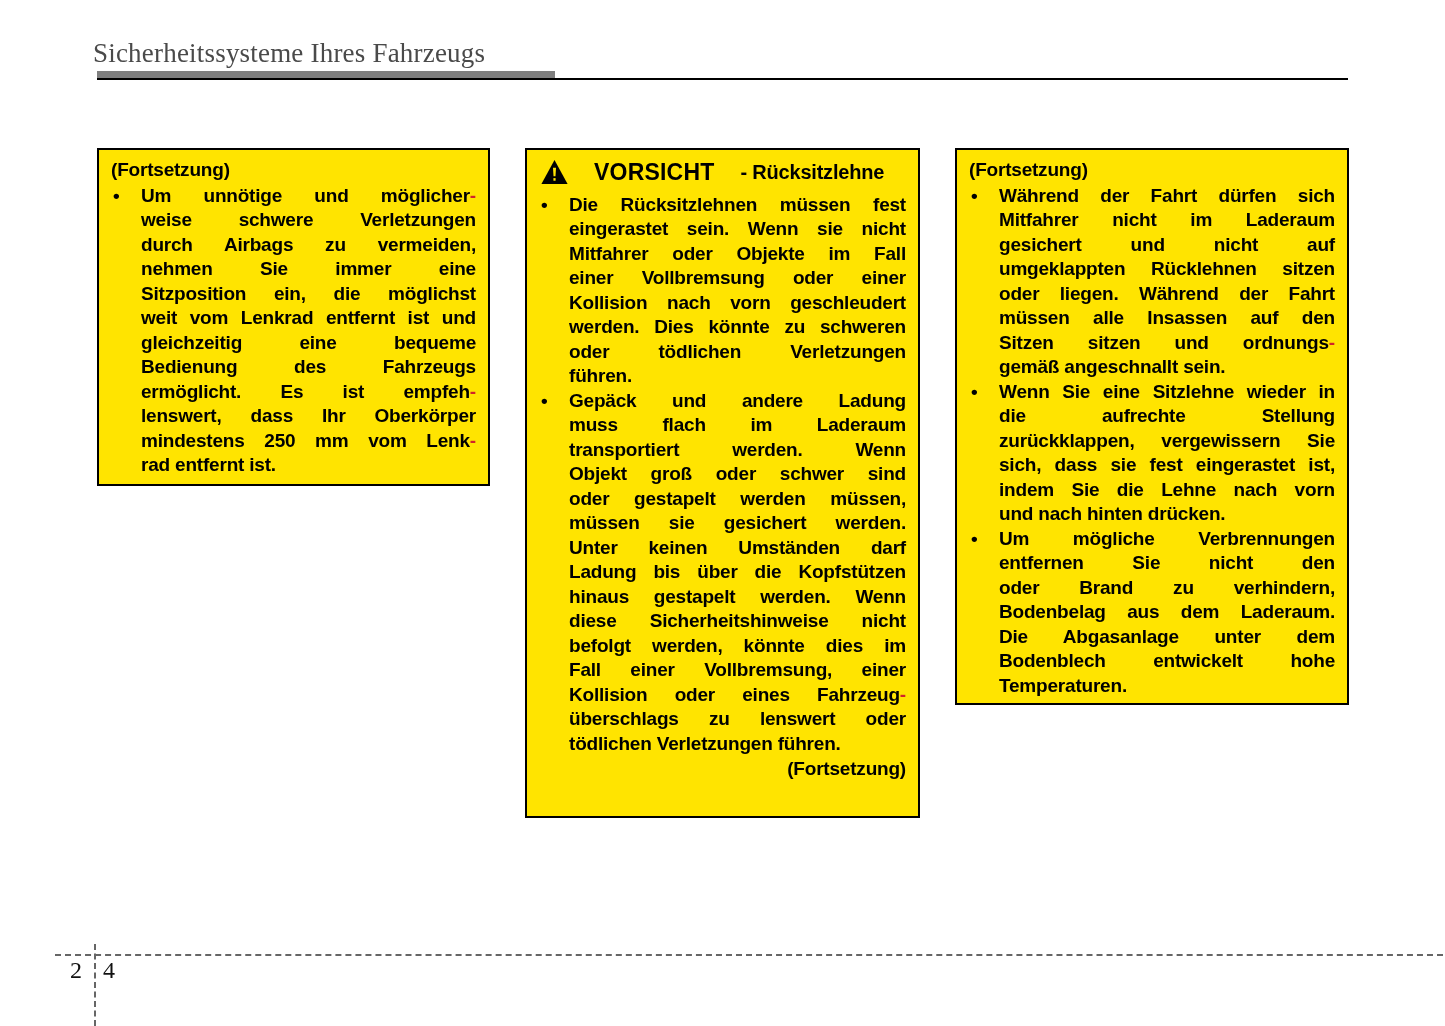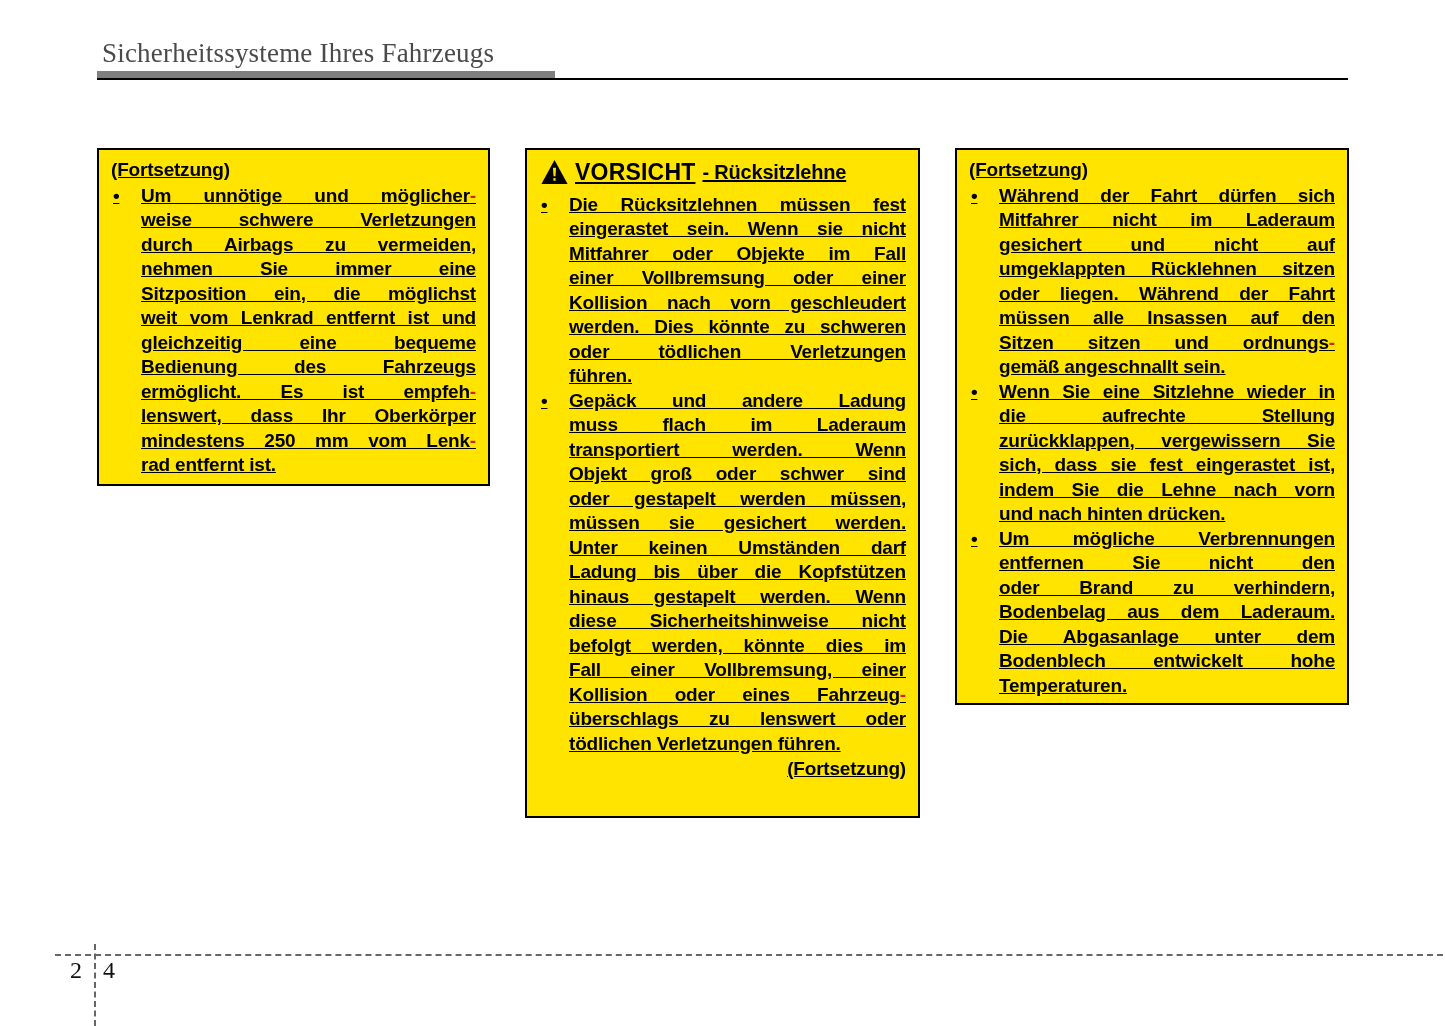--- a/index.html
+++ b/index.html
@@ -10,46 +10,45 @@
     --dash:#666;
   }
   *{box-sizing:border-box;}
   html,body{margin:0;padding:0;}
   body{
     width:1445px;height:1026px;position:relative;overflow:hidden;
     background:#fff;color:#000;
     font-family:"Liberation Sans", sans-serif;
   }
   .page-title{
-    position:absolute;left:102px;top:38px;margin:0;
+    position:absolute;left:93px;top:38px;margin:0;
     font:400 27px/1.15 "Liberation Serif", serif;
     color:var(--title-color);letter-spacing:.2px;
   }
   .title-accent-bar{position:absolute;left:97px;top:71px;width:458px;height:9px;background:var(--accent-bar);}
   .title-rule{position:absolute;left:97px;top:78px;width:1251px;height:2px;background:#000;}
 
   .box{
     position:absolute;background:var(--box-bg);border:2px solid #000;
     padding:7px 12px;font-weight:bold;font-size:19px;line-height:24.5px;
     letter-spacing:-0.2px;
-    text-decoration:underline;
   }
   .box1{left:97px;top:148px;width:393px;height:338px;}
   .box2{left:525px;top:148px;width:395px;height:670px;}
   .box3{left:955px;top:148px;width:394px;height:557px;}
 
   .box-title{margin:1px 0;}
   .item{display:flex;}
   .bullet{flex:0 0 24px;padding-left:2px;}
   .lines{flex:1;min-width:0;margin-left:6px;}
   .line{text-align:justify;text-align-last:justify;}
   .line.final{text-align-last:left;}
   .red-hyphen{color:var(--red);}
 
-  .warn-header{display:flex;align-items:center;gap:7px;margin:3px 0 8px 2px;}
+  .warn-header{display:flex;align-items:center;gap:26px;margin:3px 0 8px 2px;}
   .warn-icon{flex:0 0 auto;display:block;}
   .warn-label{font-size:23px;letter-spacing:.2px;}
   .warn-suffix{font-size:20px;}
   .box-footer-note{text-align:right;margin-top:1px;}
 
   .footer-rule{position:absolute;left:55px;top:954px;width:1388px;height:0;border-top:2px dashed var(--dash);}
   .footer-crop{position:absolute;left:94px;top:944px;height:82px;width:0;border-left:2px dashed var(--dash);}
   .page-num{position:absolute;top:956px;font:400 24px/1.2 "Liberation Serif", serif;color:#111;}
   .page-num.chapter{left:70px;}
   .page-num.pageno{left:103px;}

